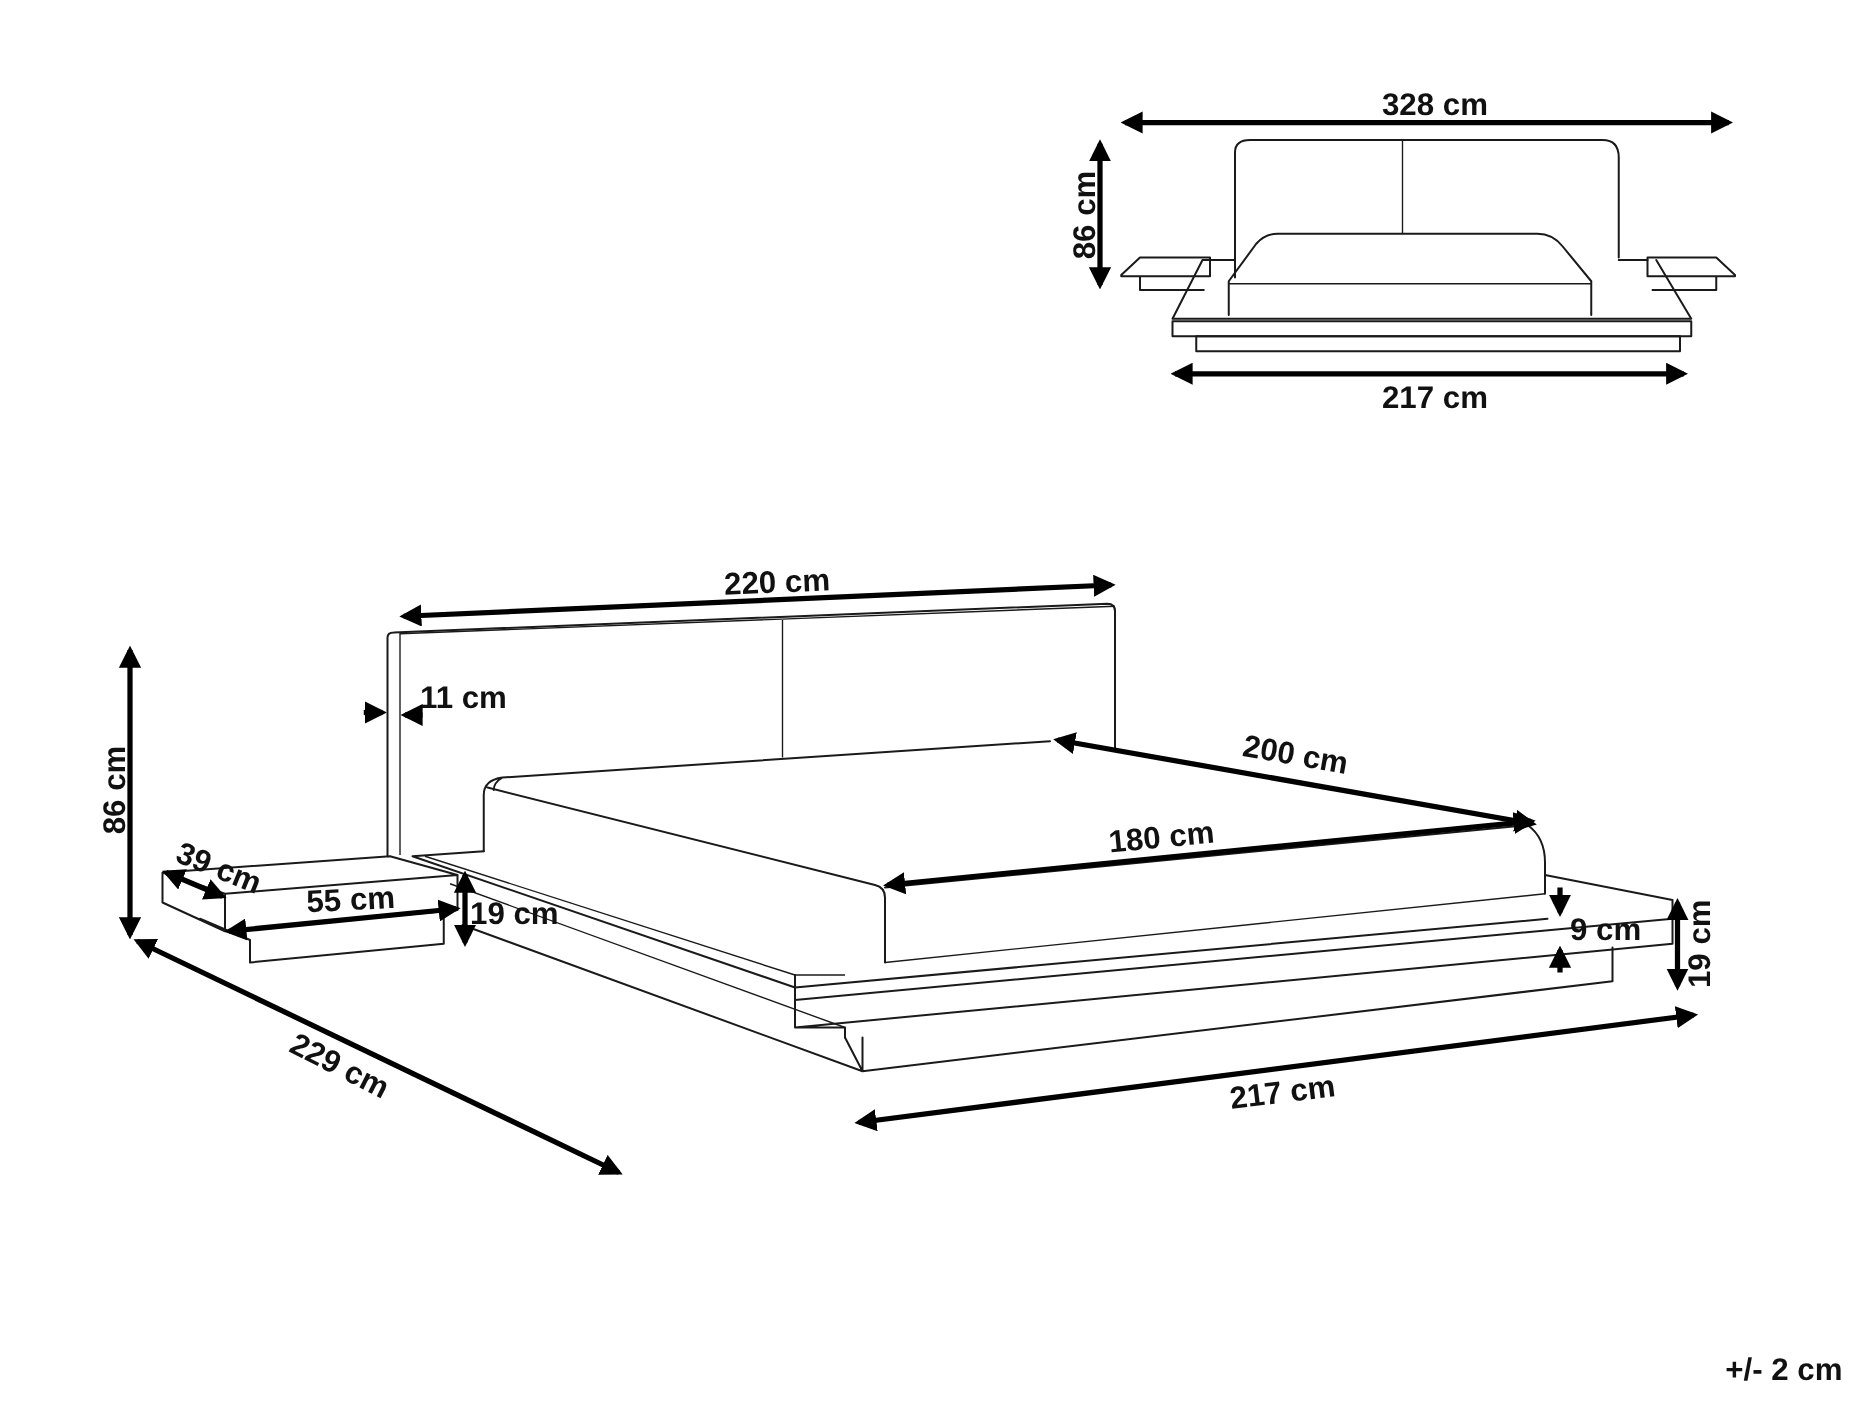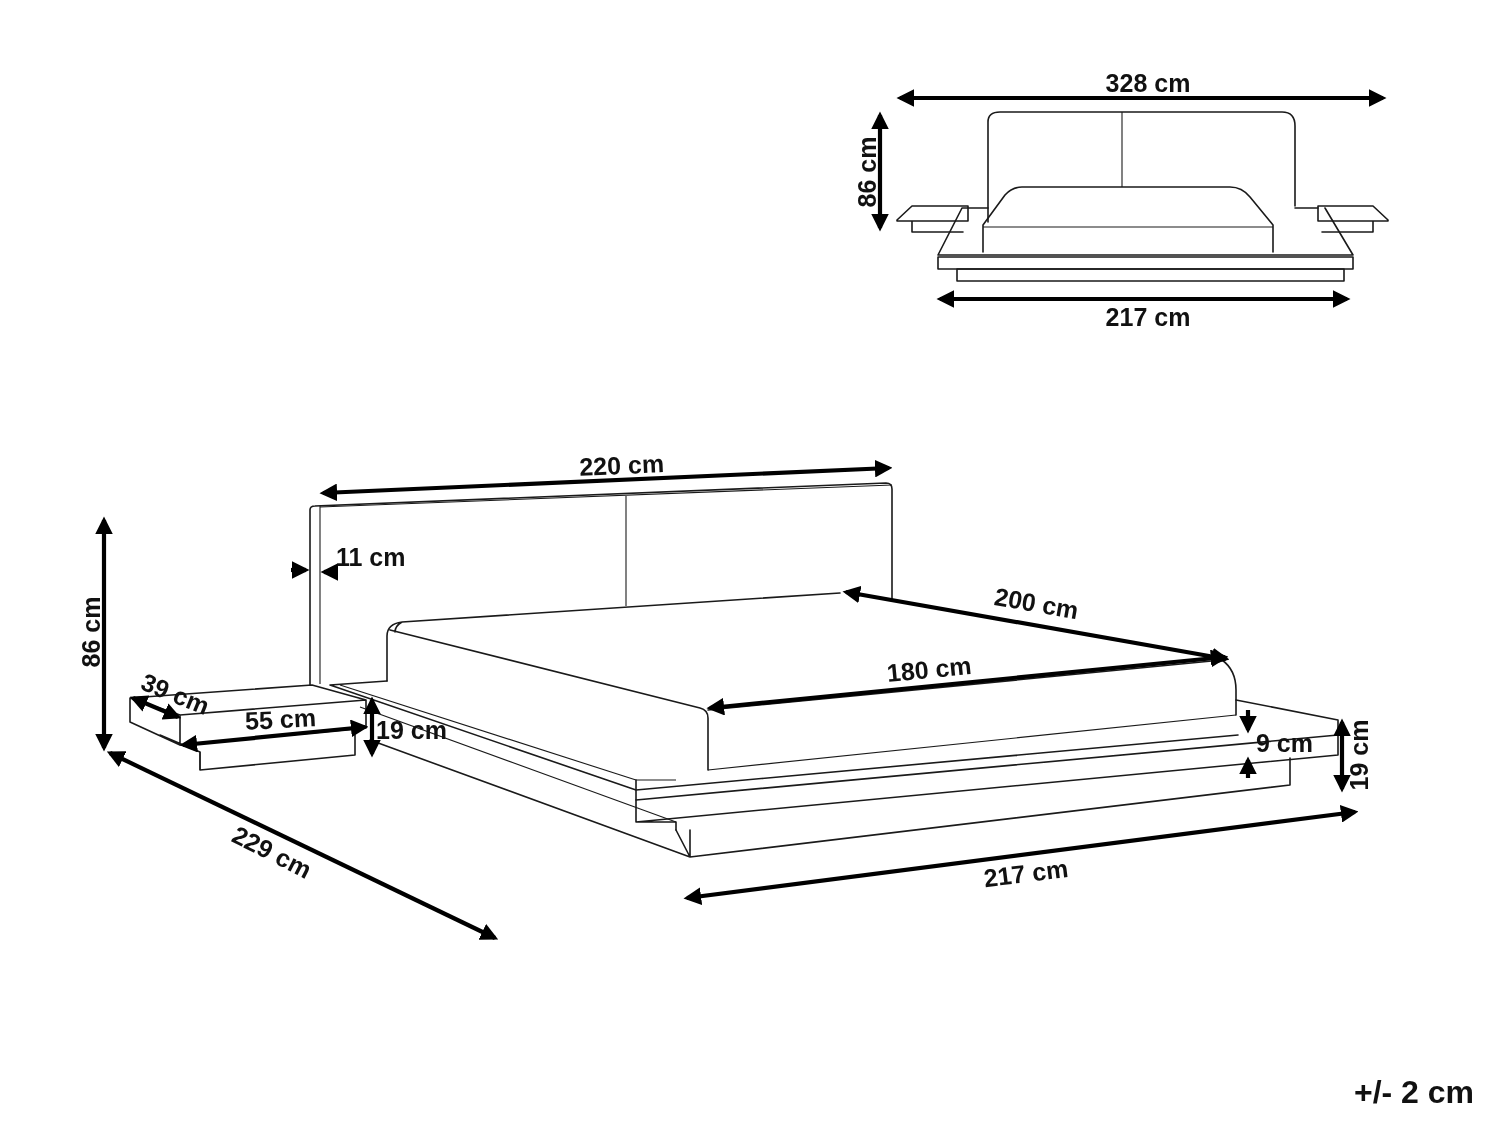--- a/index.html
+++ b/index.html
@@ -2,21 +2,21 @@
 <html><head>
 <meta charset="utf-8">
 <style>
   html,body{margin:0;padding:0;background:#ffffff;}
   body{width:1500px;height:1125px;position:relative;overflow:hidden;font-family:"Liberation Sans","DejaVu Sans",sans-serif;}
   svg{position:absolute;left:0;top:0;}
   .ln{fill:none;stroke:#1a1a1a;stroke-width:1.6;stroke-linejoin:round;stroke-linecap:round;}
   .thin{fill:none;stroke:#1a1a1a;stroke-width:1.1;}
   .dim{fill:none;stroke:#000;stroke-width:4.2;stroke-linecap:butt;}
   .lbl{font-family:"Liberation Sans","DejaVu Sans",sans-serif;font-weight:bold;font-size:25px;fill:#111;}
-  .tol{position:absolute;right:26px;bottom:14px;font-weight:bold;font-size:32px;color:#111;}
+  .tol{position:absolute;right:26px;bottom:14px;font-weight:bold;font-size:25px;color:#111;}
 </style>
 </head>
 <body>
 
 <svg width="1500" height="1125" viewBox="0 0 1500 1125">
   <defs>
     <marker id="ah" viewBox="0 0 10 10" refX="8" refY="5" markerWidth="4.2" markerHeight="4.2" orient="auto-start-reverse">
       <path d="M0,0 L10,5 L0,10 z" fill="#000"></path>
     </marker>
   </defs>

